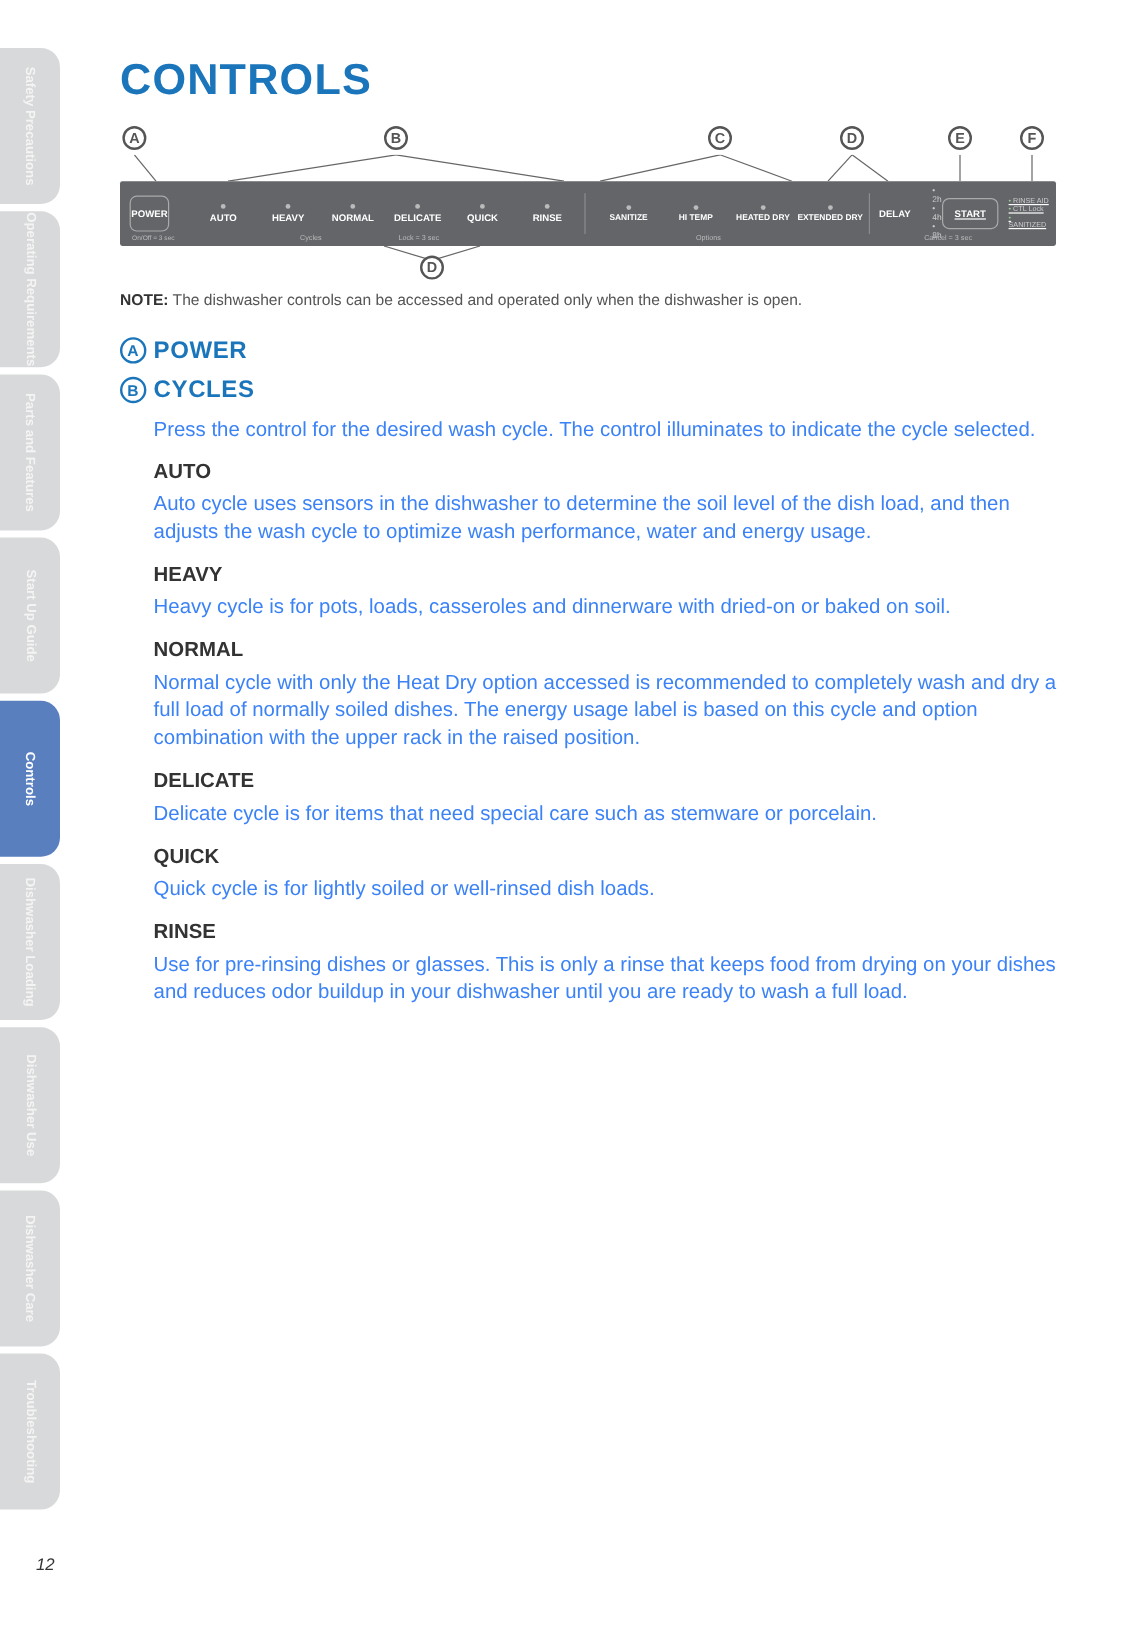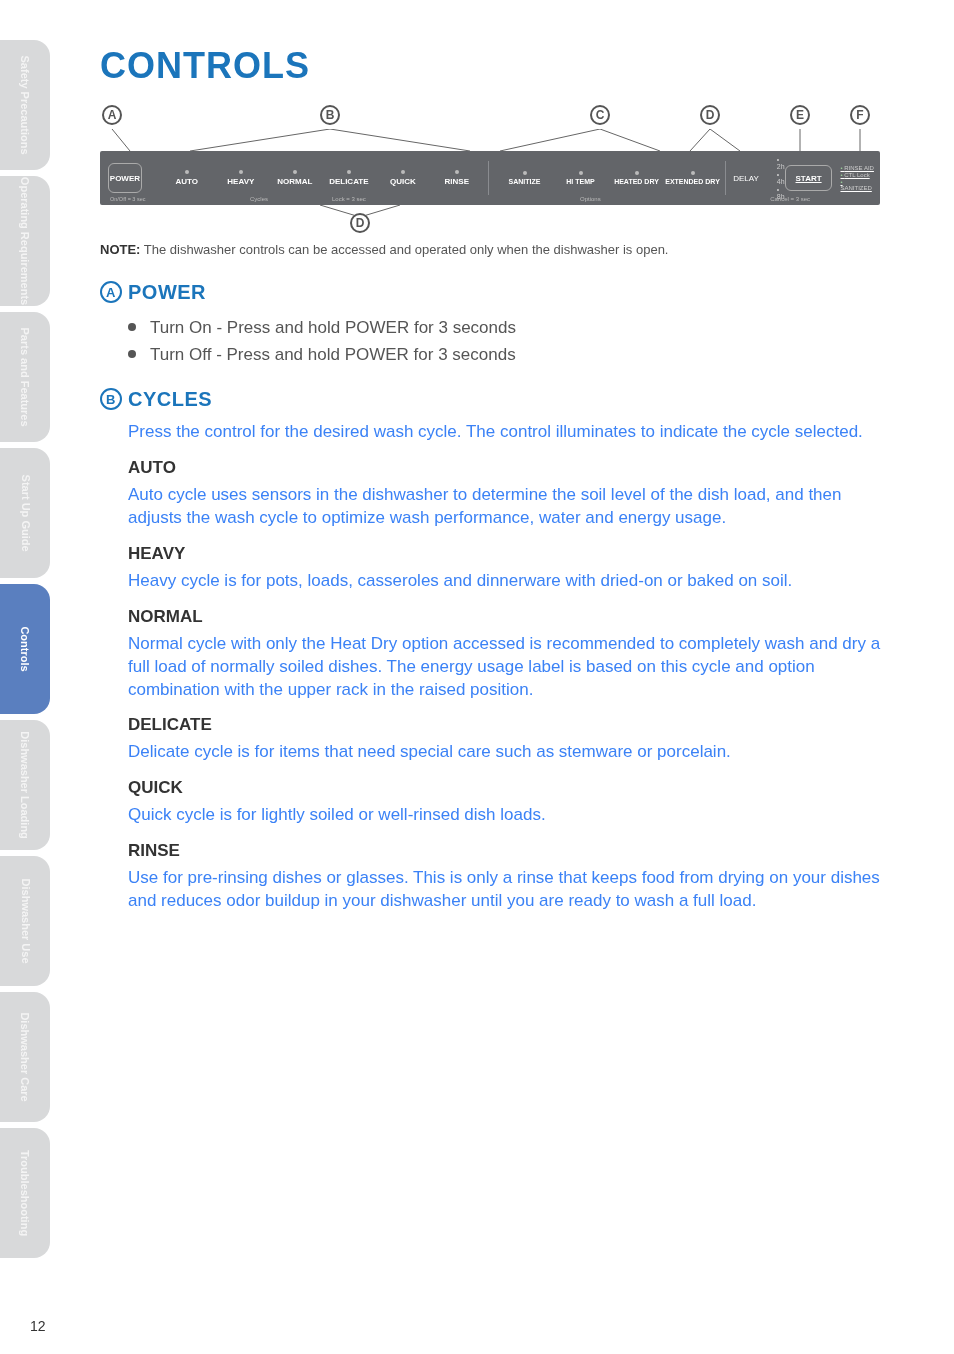--- a/index.html
+++ b/index.html
@@ -40,23 +40,24 @@
     transform: rotate(90deg);
     white-space: nowrap;
     display: block;
   }
   .tab.inactive { background: #d8d9da; color: #f4f4f4; }
   .tab.active { background: #5A7FBF; color: #fff; }
 
   .page-num {
     position: absolute;
     left: 30px;
-    bottom: 20px;
+    bottom: 43px;
     font-size: 14px;
     color: #333;
+    font-style: italic;
   }
 
   
   .main {
     position: absolute;
     left: 100px;
     top: 45px;
     width: 800px;
   }
 
@@ -124,21 +125,21 @@
     flex-direction: column;
   }
   .panel .cycle-group { display:flex; gap:0; margin-left:18px; }
   .panel .cycle-btn { width:54px; text-align:center; position:relative; font-size:8px; font-weight:bold; }
   .panel .cycle-btn::before { content:''; display:block; width:4px; height:4px; border-radius:50%; background:#bbb; margin:0 auto 3px; }
   .panel .sep { width:1px; height:34px; background:#8a8c90; margin:0 4px; }
   .panel .opt-group { display:flex; margin-left:4px; }
   .panel .opt-btn { width:56px; text-align:center; font-size:7px; font-weight:bold; line-height:1.1; }
   .panel .opt-btn::before { content:''; display:block; width:4px; height:4px; border-radius:50%; background:#bbb; margin:0 auto 3px; }
   .panel .delay-group { display:flex; align-items:center; margin-left:4px; font-size:8px; }
-  .panel .delay-label { font-weight:normal; margin-right:18px; }
+  .panel .delay-label { font-weight:bold; margin-right:18px; }
   .panel .delay-times { display:flex; flex-direction:column; gap:1px; font-size:7px; color:#ccc; }
   .panel .delay-times div::before { content:'• '; }
   .panel .start-area { margin-left:auto; margin-right:6px; display:flex; align-items:center; gap:8px;text-decoration:underline; }
   .panel .start-btn { width:50px; height:26px; border:1.5px solid #aaa; border-radius:6px; display:flex; align-items:center; justify-content:center; font-size:8px; font-weight:bold; }
   .panel .indicators { display:flex; flex-direction:column; gap:1px; font-size:6px; color:#ccc; }
   .panel .indicators div::before { content:'• '; color:#9c9; }
   .panel .cycles-sublabel { position:absolute; bottom:3px; left:150px; font-size:6px; color:#bbb; }
   .panel .options-sublabel { position:absolute; bottom:3px; left:480px; font-size:6px; color:#bbb; }
   .panel .lock-sublabel { position:absolute; bottom:3px; left:232px; font-size:6px; color:#bbb; }
   .panel .cancel-sublabel { position:absolute; bottom:3px; right:70px; font-size:6px; color:#bbb; }
@@ -289,24 +290,20 @@
   </div>
 
   <p class="note">
     <b>NOTE:</b><span> The dishwasher controls can be accessed and operated only when the dishwasher is open.</span>
   </p>
 
   <div class="section-head">
     <span class="circ">A</span>
     <span>POWER</span>
   </div>
-  <ul class="bullets">
-    <li>Turn On - Press and hold POWER for 3 seconds</li>
-    <li>Turn Off - Press and hold POWER for 3 seconds</li>
-  </ul>
 
   <div class="section-head">
     <span class="circ">B</span>
     <span>CYCLES</span>
   </div>
   <p class="body-text">Press the control for the desired wash cycle. The control illuminates to indicate the cycle selected.</p>
 
   <div class="subhead">AUTO</div>
   <p class="body-text">Auto cycle uses sensors in the dishwasher to determine the soil level of the dish load, and then adjusts the wash cycle to optimize wash performance, water and energy usage.</p>
 

